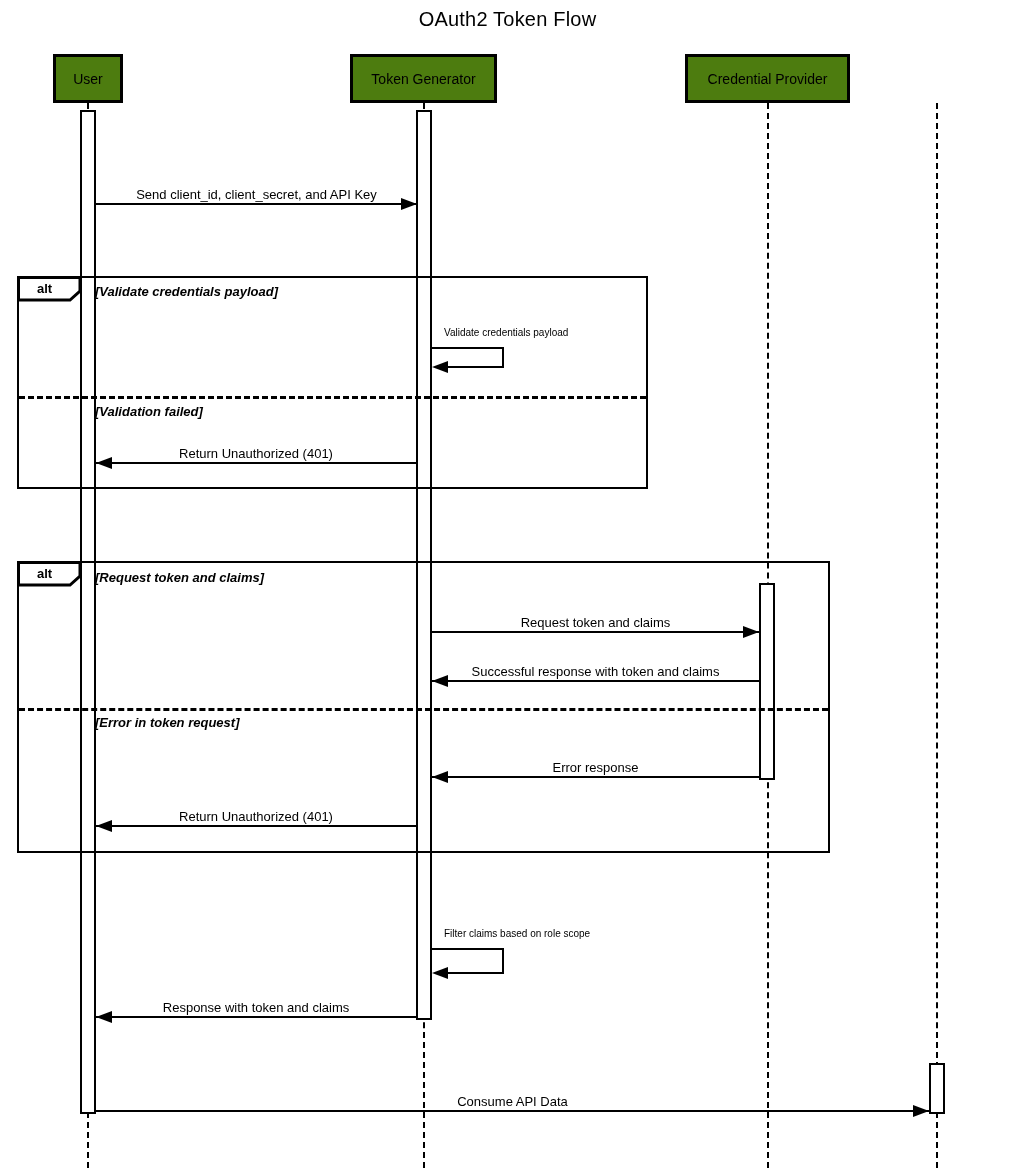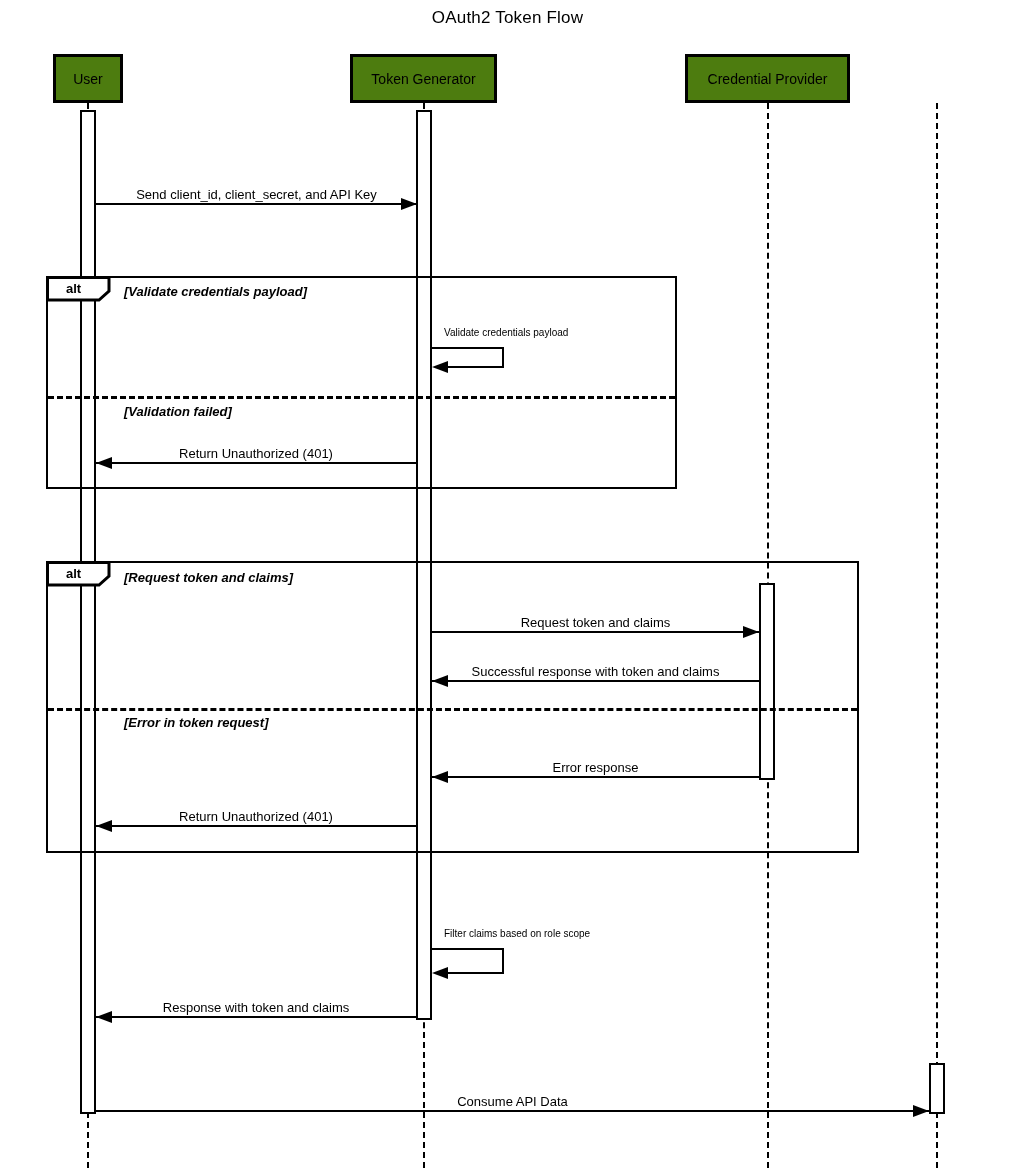--- a/index.html
+++ b/index.html
@@ -2,31 +2,31 @@
 <html><head>
 <meta charset="utf-8">
 <style>
   * { margin:0; padding:0; box-sizing:border-box; }
   html,body { background:#ffffff; }
   body { font-family:"Liberation Sans", sans-serif; color:#000; }
 
   .canvas { position:relative; width:1015px; height:1174px; background:#fff; overflow:hidden; }
 
   .title { position:absolute; top:8px; left:0; width:100%; text-align:center;
-           font-size:17px; letter-spacing:0.2px; }
+           font-size:20px; letter-spacing:0.2px; }
 
   .lifeline { position:absolute; width:0; border-left:2px dashed #000; z-index:1; }
 
   .participant { position:absolute; height:49px; border:3px solid #000; background:#4d7c0f;
                  display:flex; align-items:center; justify-content:center;
                  font-size:14px; z-index:6; }
 
   .activation { position:absolute; width:16px; background:#fff; border:2px solid #000; z-index:3; }
 
-  .frame { position:absolute; border:2px solid #000; z-index:4; background:transparent;margin-left:29px; }
+  .frame { position:absolute; border:2px solid #000; z-index:4; background:transparent; }
   .frame .alt-tab { position:absolute; left:-2px; top:-2px; }
   .frame .alt-label { position:absolute; left:18px; top:3px; font-size:13px; font-weight:bold; z-index:2; }
   .frame .guard { position:absolute; font-size:13px; font-weight:bold; white-space:nowrap;font-style:italic; }
   .frame .divider { position:absolute; left:0; width:100%; border-top:3px dashed #000; }
 
   .msg { position:absolute; height:0; z-index:5; }
   .msg .line { position:absolute; left:0; right:0; top:-2px; border-top:2px solid #000; }
   .msg .label { position:absolute; left:0; width:100%; bottom:3px; text-align:center;
                 font-size:13px; white-space:nowrap; }
   .head-r { position:absolute; right:0; top:-7px; width:0; height:0;

